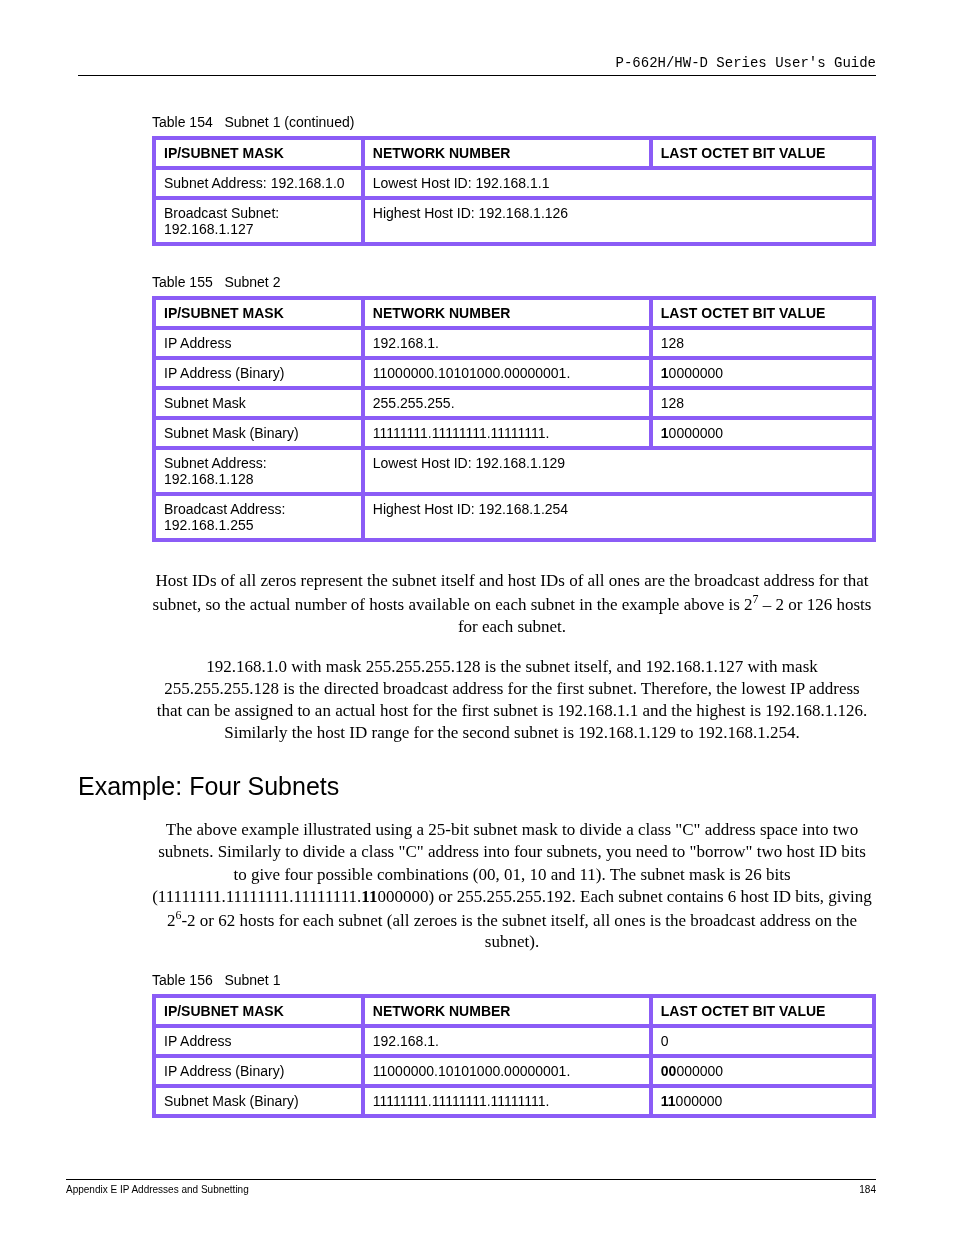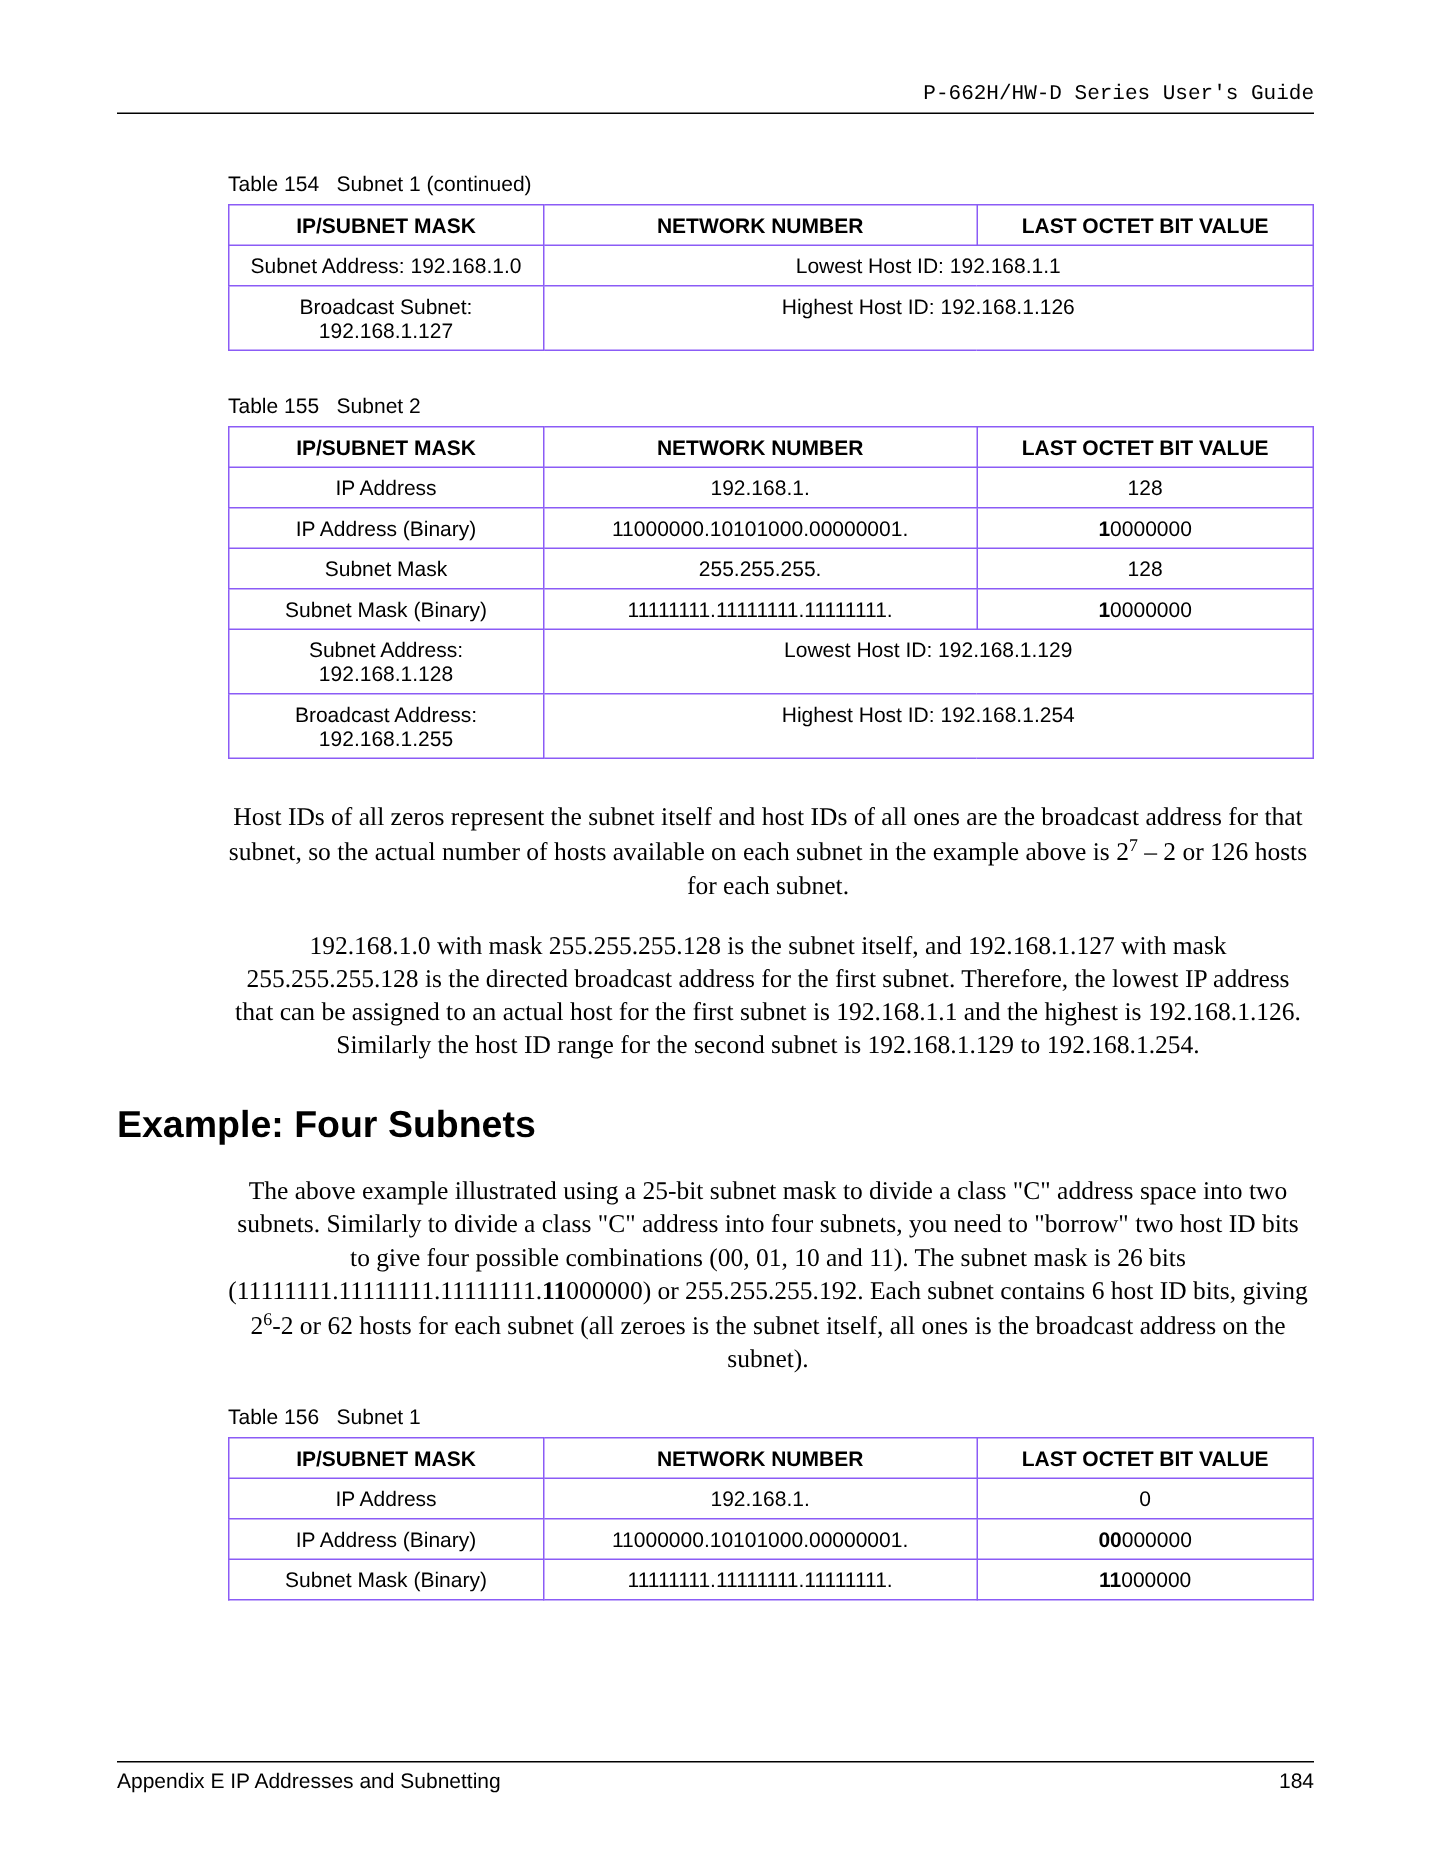--- a/index.html
+++ b/index.html
@@ -38,53 +38,53 @@
   }
   .table-caption b { font-weight: normal; }
   table.dense {
     border-collapse: collapse;
     width: 100%;
     font-family: Arial, Helvetica, sans-serif;
     font-size: 14px;
     margin-bottom: 28px;
   }
   table.dense th, table.dense td {
-    border: 1px solid #8b5cf6;
+    border: 4px solid #8b5cf6;
     padding: 5px 8px;
-    text-align: center;
+    text-align: left;
     vertical-align: top;
   }
   table.dense th {
     font-weight: bold;
   }
   .col-a { width: 29%; }
   .col-b { width: 40%; }
   .col-c { width: 31%; }
   p.body {
     font-family: "Times New Roman", Times, serif;
     font-size: 17px;
     line-height: 1.3;
     margin: 0 4px 18px 0;
     text-align: center;
   }
   h2.section {
     font-family: Arial, Helvetica, sans-serif;
-    font-weight: bold;
+    font-weight: normal;
     font-size: 25px;
     margin: 28px 0 18px -74px;
   }
   .footer {
     position: absolute;
-    left: 78px;
+    left: 66px;
     right: 78px;
     bottom: 40px;
     border-top: 1.5px solid #000;
     padding-top: 4px;
     font-family: Arial, Helvetica, sans-serif;
-    font-size: 14px;
+    font-size: 10px;
     display: flex;
     justify-content: space-between;
   }
   sup { font-size: 0.7em; }
   .bold-prefix { font-weight: bold; }
 </style>
 </head>
 <body>
 
 <div class="page">

